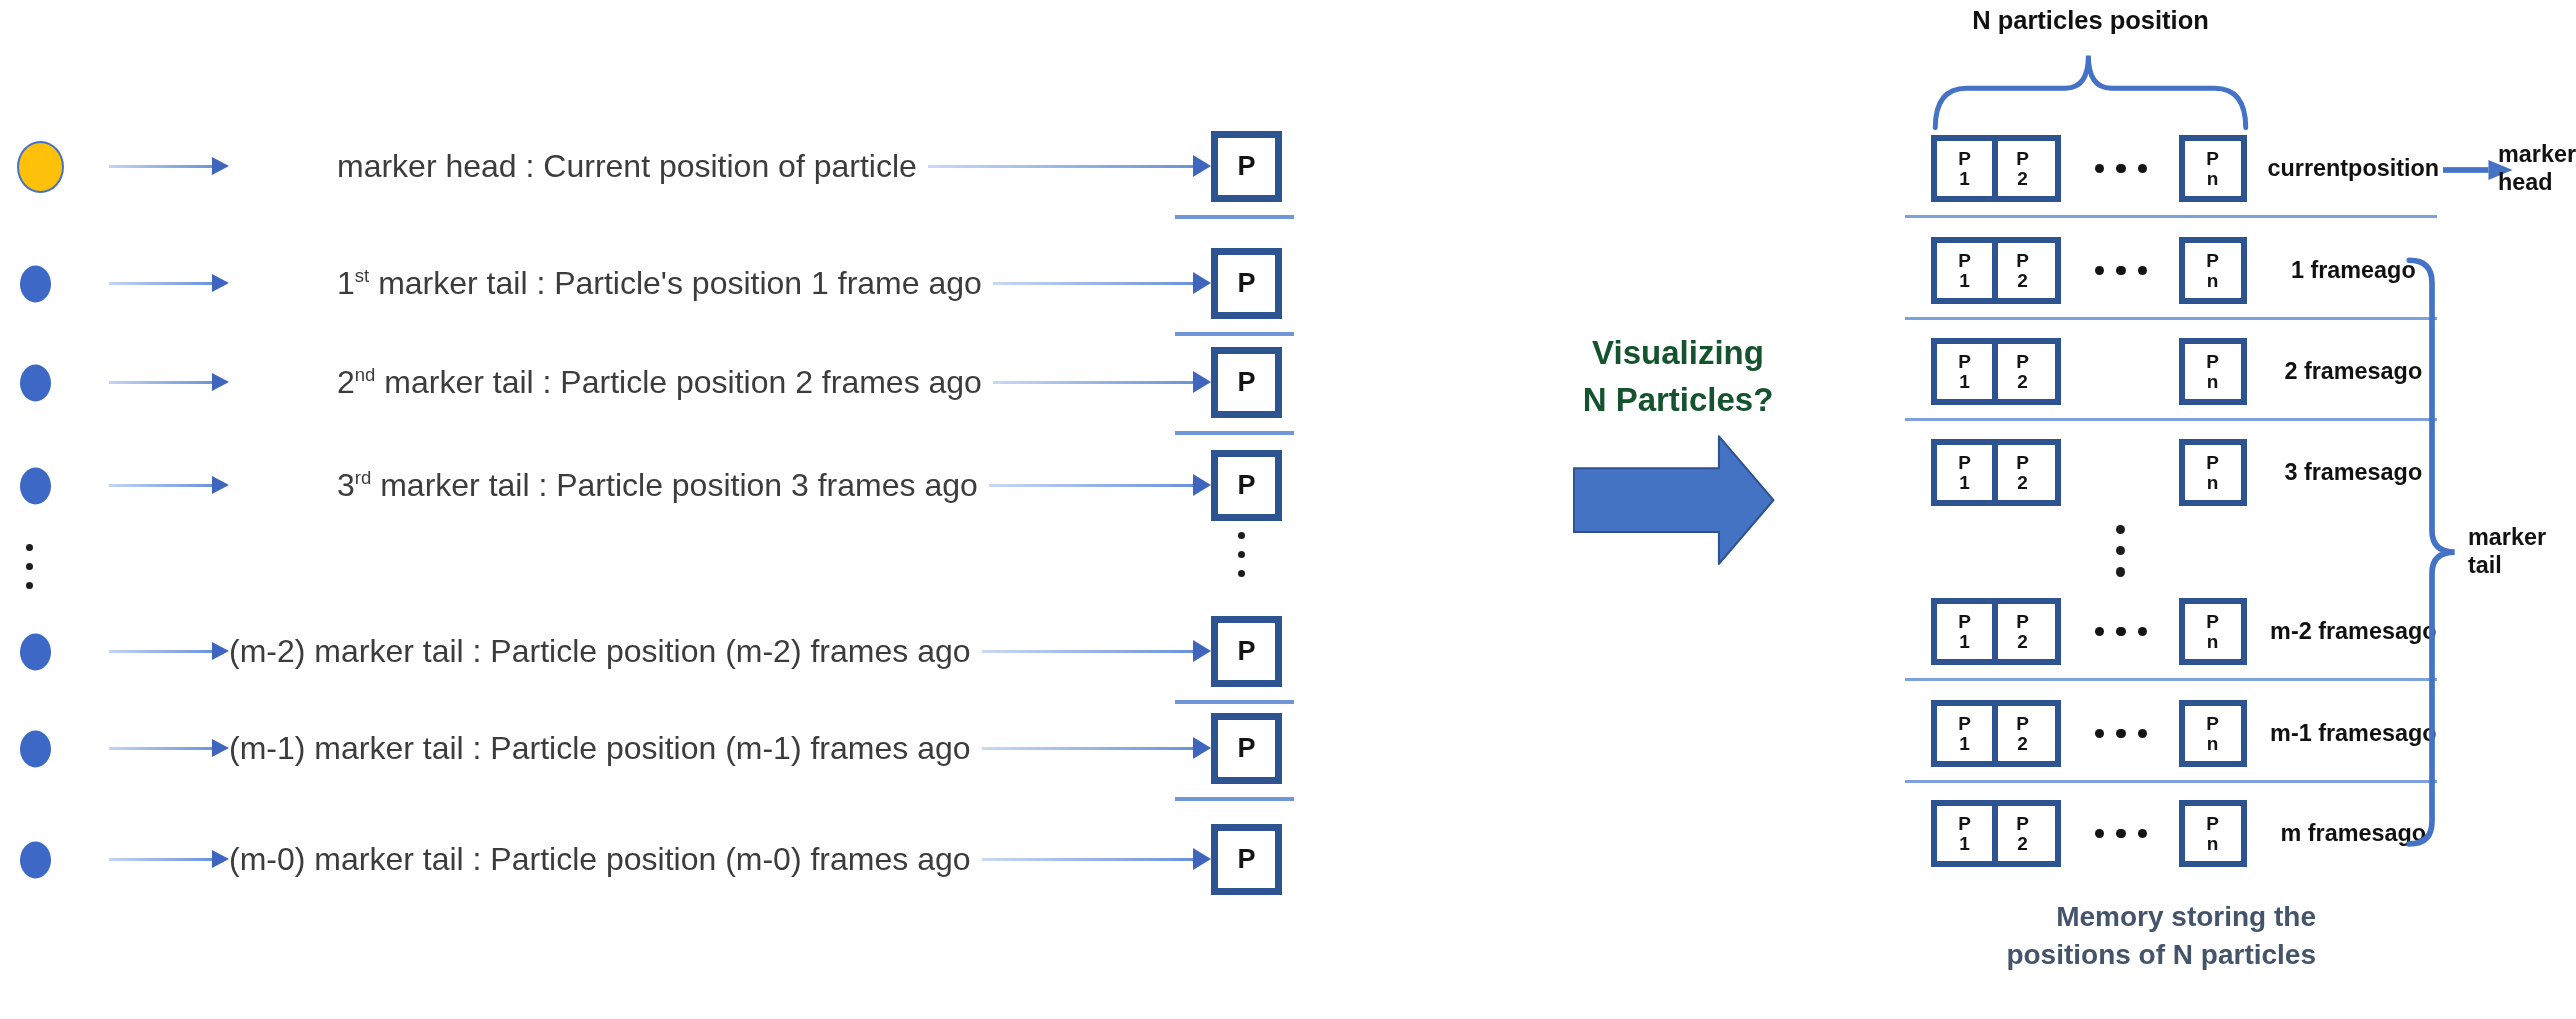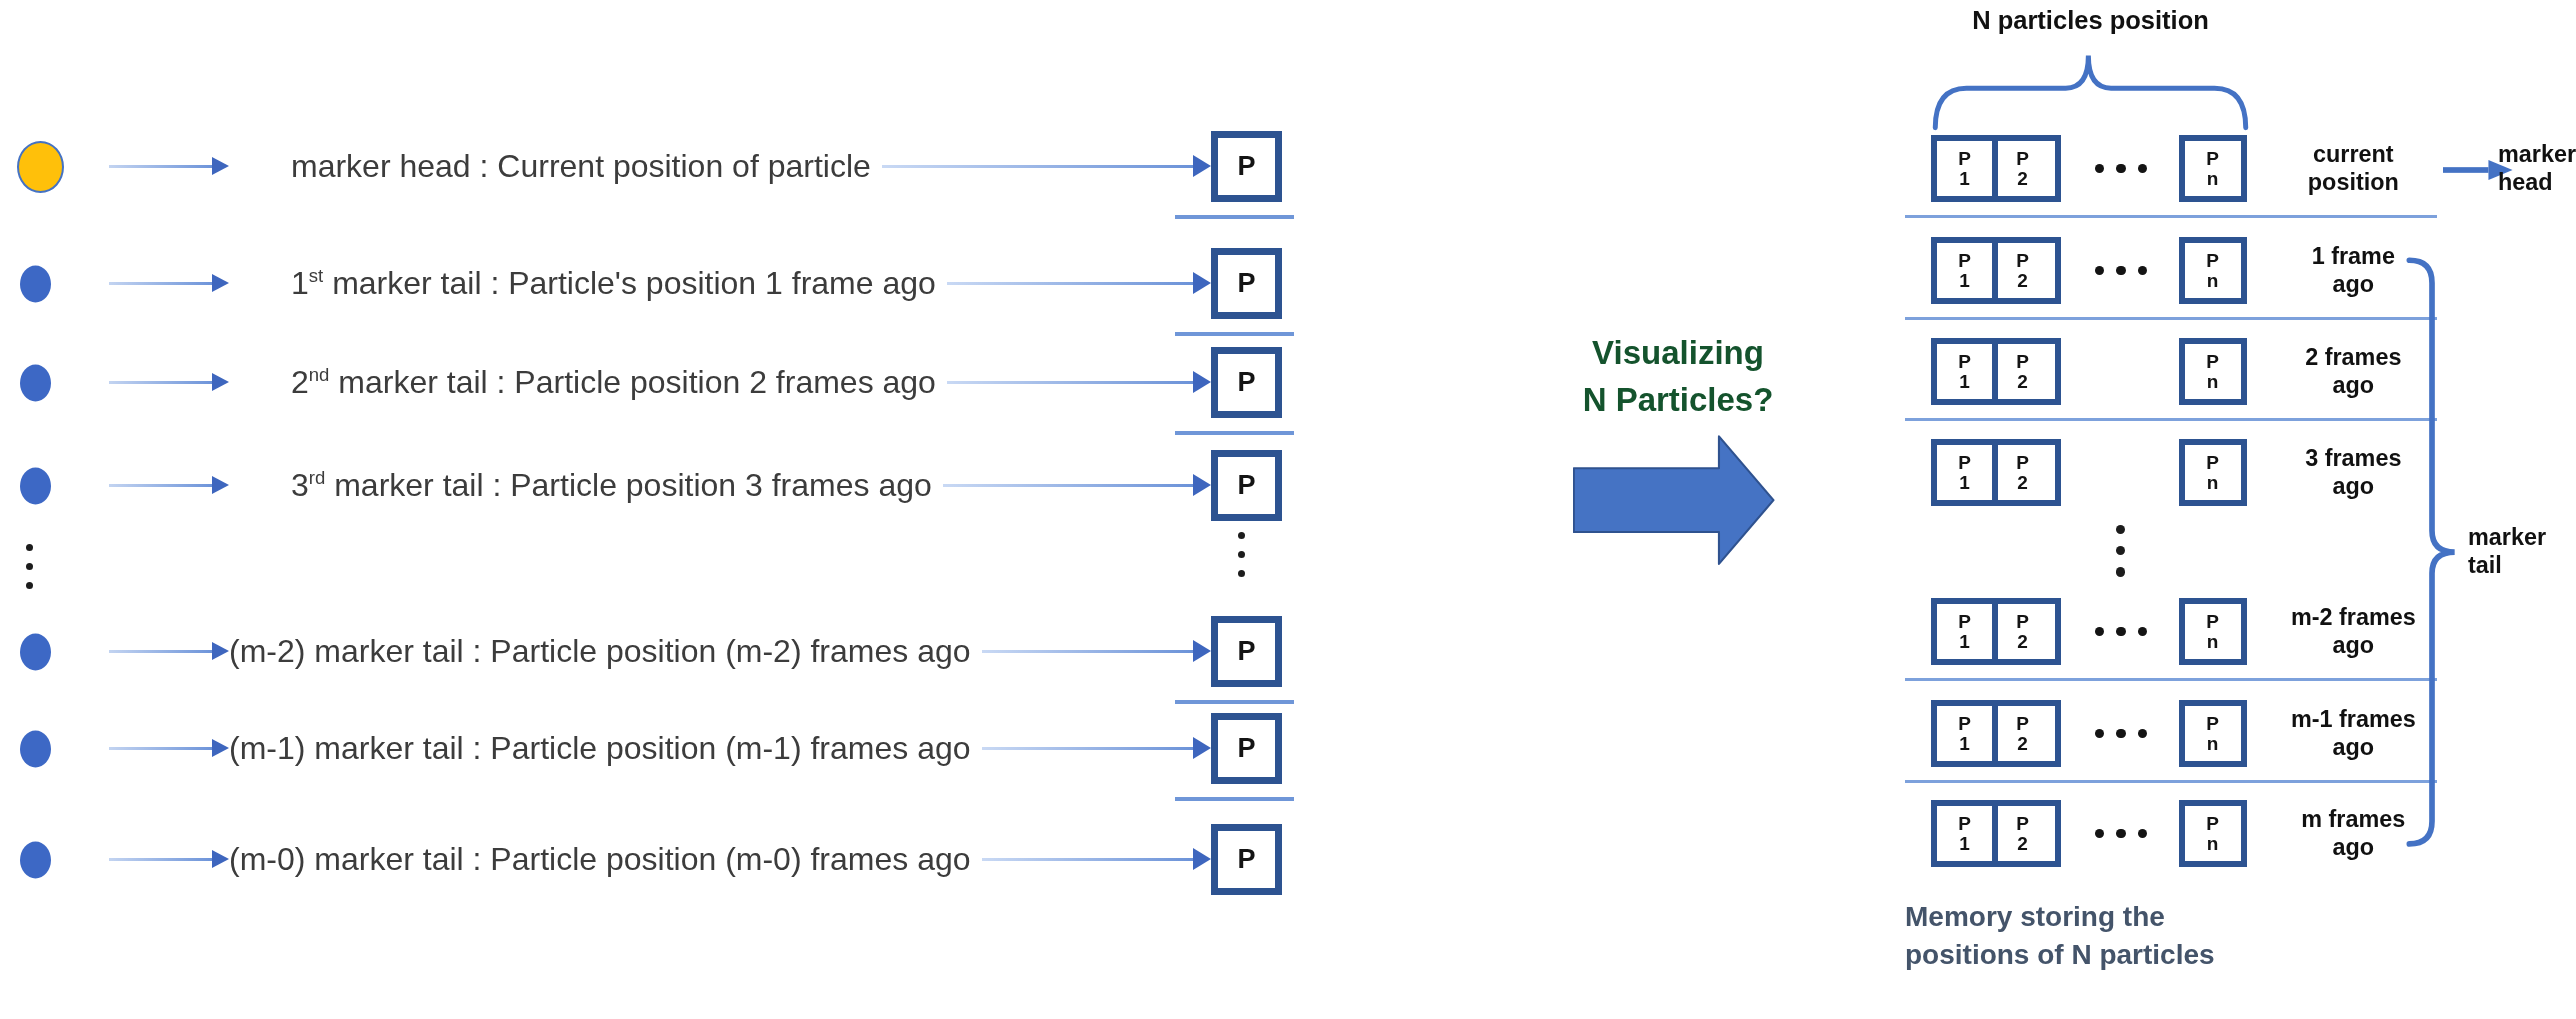--- a/index.html
+++ b/index.html
@@ -16,21 +16,21 @@
   .bullet-blue { position:absolute; left:20px; top:50%; transform:translateY(-50%);
     width:31px; height:37px; border-radius:50%; background:#3D68C5; }
   .bullet-orange { position:absolute; left:17px; top:50%; transform:translateY(-50%);
     width:47px; height:52px; border-radius:50%; background:#FFC00A; border:2.8px solid #4472C4; }
   .sarrow { flex:0 0 120px; height:18.4px; margin-left:20px; position:relative; }
   .sarrow::before { content:''; position:absolute; left:0; right:15.6px; top:7.8px; height:2.8px;
     background:linear-gradient(90deg,#c3d4f1,#6c93d9); }
   .sarrow::after { content:''; position:absolute; right:0; top:0;
     border-left:17px solid #3E66BE; border-top:9.2px solid transparent; border-bottom:9.2px solid transparent; }
   .ltext { font-size:32px; color:#3C3C3C; white-space:nowrap; }
-  .indent-a { margin-left:62px; }
+  .indent-a { margin-left:108px; }
   .indent-b { margin-left:0; }
   .ltext sup { font-size:58%; }
   .larrow { flex:1 1 auto; position:relative; height:22.7px; margin-left:11.3px; }
   .larrow::before { content:''; position:absolute; left:0; right:17px; top:10px; height:2.8px;
     background:linear-gradient(90deg,#c9d9f4,#6b92d8); }
   .larrow::after { content:''; position:absolute; right:0; top:0;
     border-left:18.4px solid #3E66BE; border-top:11.3px solid transparent; border-bottom:11.3px solid transparent; }
   .pbox { flex:0 0 71px; height:71px; border:7.8px solid #2D5391; background:#fff;
     display:flex; align-items:center; justify-content:center;
     font-size:27px; font-weight:bold; color:#141414; }
@@ -48,26 +48,26 @@
   .rrow { position:absolute; left:1905px; width:545px; height:67px; display:flex; align-items:stretch; }
   .pair { margin-left:26px; width:130px; border:6.4px solid #2D5391; background:#fff; display:flex; }
   .cell { width:55px; display:flex; flex-direction:column; align-items:center; justify-content:center;
     font-size:19px; font-weight:bold; color:#141414; line-height:1.05; }
   .cell + .cell { border-left:6.4px solid #2D5391; }
   .hdots { margin-left:28px; width:64px; display:flex; align-items:center; justify-content:center; gap:12px; }
   .hdots i { width:9.2px; height:9.2px; border-radius:50%; background:#141414; }
   .pn { margin-left:25.5px; width:68px; border:6.4px solid #2D5391; background:#fff;
     display:flex; flex-direction:column; align-items:center; justify-content:center;
     font-size:19px; font-weight:bold; color:#141414; line-height:1.05; }
-  .rlabel { margin-left:16.3px; width:181px; display:flex; flex-direction:column;
+  .rlabel { margin-left:16.3px; width:181px; display:flex; flex-direction:row;
     align-items:center; justify-content:center; text-align:center;
     font-size:23.4px; font-weight:bold; color:#111; line-height:1.18; }
   .rsep { position:absolute; left:1905px; width:532px; height:2.8px; background:#7DA1DC; }
   .annot { text-align:left; font-size:23.4px; font-weight:bold; color:#111; line-height:1.2; }
-  .caption { left:1905px; top:898px; width:411px; text-align:left;
+  .caption { left:1905px; top:898px; width:411px; text-align:right;
     font-size:28px; font-weight:bold; color:#44546A; line-height:1.35; }
   svg { display:block; }
 </style>
 </head>
 <body>
 
 <div class="lrow" style="top:131px">
   <span class="bcell">
       <i class="bullet-orange"></i>
     </span>

